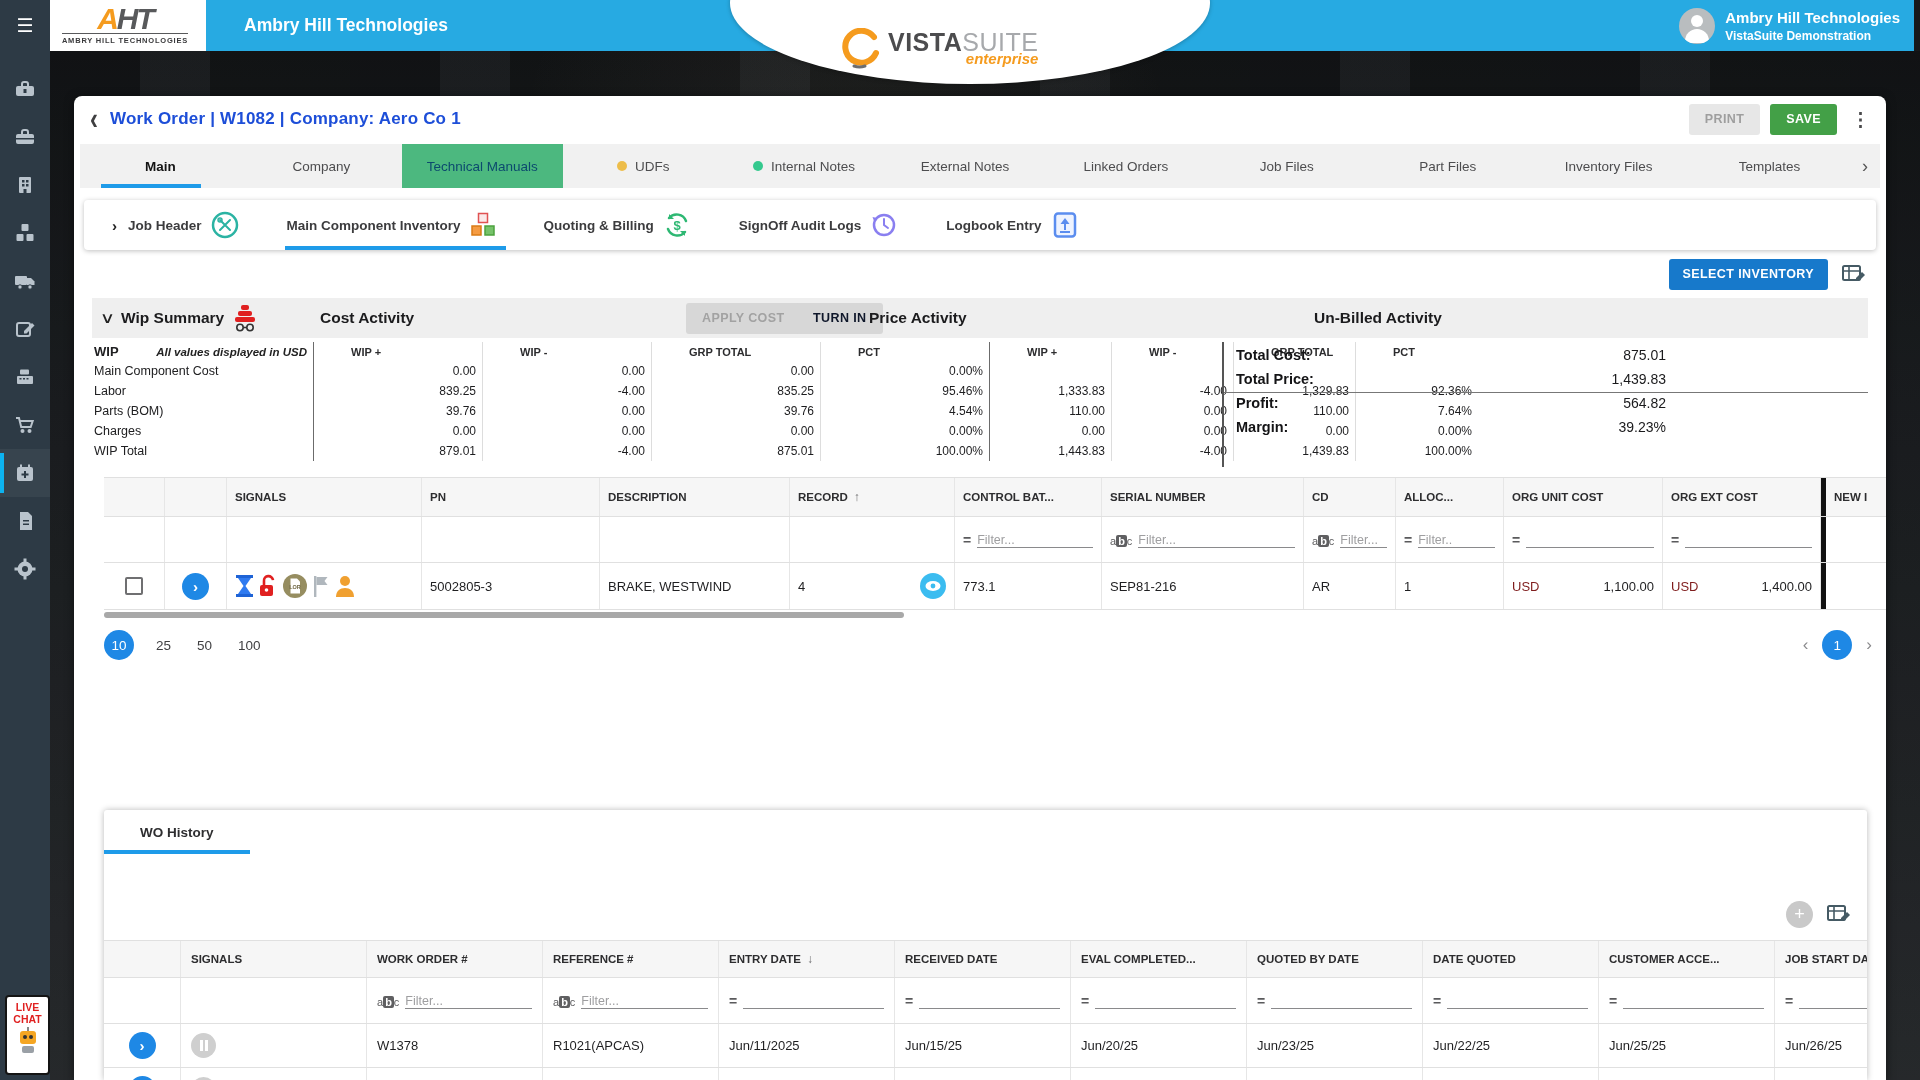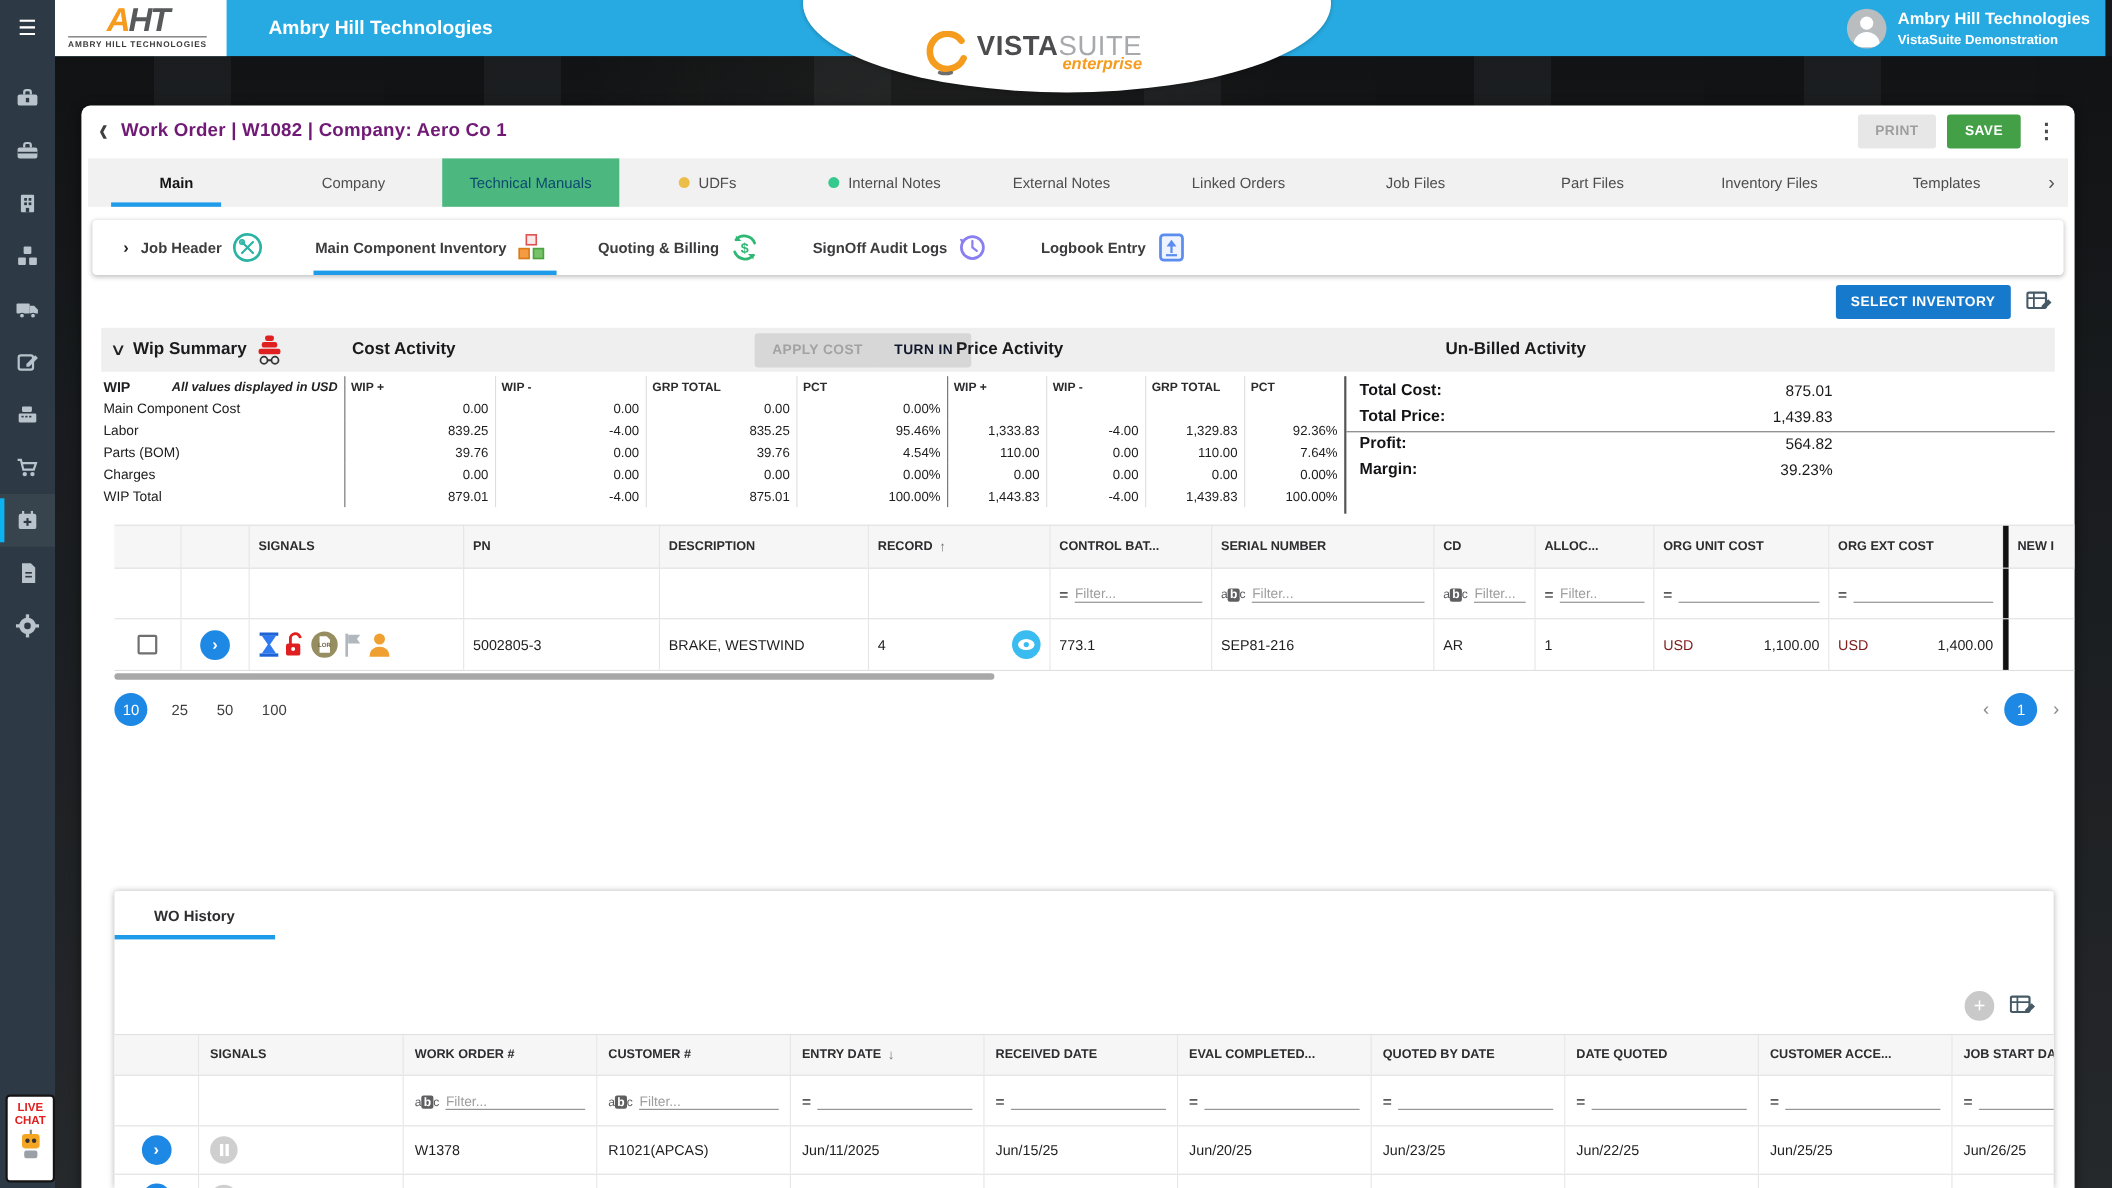--- a/index.html
+++ b/index.html
@@ -41,21 +41,21 @@
       linear-gradient(180deg,#141618 0%,#1d2023 30%,#26292c 70%,#2e3134 100%); }
   .backdrop::before { content:""; position:absolute; inset:0; background:
       repeating-linear-gradient(90deg, rgba(0,0,0,.35) 0 90px, rgba(90,95,100,.18) 90px 160px, rgba(0,0,0,.3) 160px 300px); opacity:.5; }
   .backdrop::after { content:""; position:absolute; left:20%; top:0; width:45%; height:100%; background:radial-gradient(ellipse at 50% 30%, rgba(160,150,120,.12), transparent 60%); }
 
   
   .card { position:absolute; left:74px; top:96px; width:1812px; bottom:0; background:#fff; border-radius:8px 8px 0 0; box-shadow:0 2px 10px rgba(0,0,0,.5); z-index:25; overflow:hidden; }
 
   .titlebar { height:46px; display:flex; align-items:center; padding:0 16px; }
   .back-chev { font-size:24px; color:#3f3f41; line-height:1; margin-right:12px; cursor:pointer; font-weight:bold; transform:scaleY(1.3); }
-  .wo-title { font-size:17px; font-weight:bold; color:#701a75; letter-spacing:.2px; }
+  .wo-title { font-size:17px; font-weight:bold; color:#1d4ed8; letter-spacing:.2px; }
   .titlebar .spacer { flex:1; }
   .btn { height:31px; padding:0 16px; border:none; border-radius:3px; font-family:inherit; font-size:12.5px; font-weight:bold; letter-spacing:.4px; cursor:pointer; }
   .btn-print { background:#e7e7e7; color:#9e9e9e; }
   .btn-save { background:#43a047; color:#fff; margin-left:10px; }
   .dots { font-size:19px; color:#4a4a4c; margin-left:14px; cursor:pointer; font-weight:bold; }
 
   
   .tabs { margin:2px 6px 0; height:44px; background:#f1f1f1; display:flex; align-items:stretch; }
   .tab { flex:1; display:flex; align-items:center; justify-content:center; font-size:13.5px; color:#4d4d4f; cursor:pointer; position:relative; gap:8px; }
   .tab.active { color:#141414; font-weight:bold; }
@@ -82,21 +82,21 @@
   .wip-chev { font-size:15px; color:#222; transform:scaleX(1.4); }
   .wip-sum-label { font-size:15.5px; font-weight:bold; color:#1b1b1d; }
   .wip-cost-label { position:absolute; left:228px; font-size:15.5px; font-weight:bold; color:#1b1b1d; }
   .btn-apply { position:absolute; left:594px; background:#d7d7d7; color:#a2a2a2; }
   .btn-turnin { position:absolute; left:705px; background:#d7d7d7; color:#0f172a; }
   .wip-price-label { position:absolute; left:777px; font-size:15.5px; font-weight:bold; color:#1b1b1d; }
   .wip-unb-label { position:absolute; left:1222px; font-size:15.5px; font-weight:bold; color:#1b1b1d;text-align:right; }
 
   
   .wip-grid { margin:4px 18px 0; position:relative; padding-bottom:6px; }
-  .wip-row { display:flex; height:20px; align-items:flex-start; }
+  .wip-row { display:flex; height:20px; align-items:flex-start;gap:32px; }
   .wip-row.hdr { height:19px; }
   .wl { width:222px; font-size:12.5px; color:#202022; padding-left:2px; display:flex; align-items:center; border-right:1px solid #6b6b6b; align-self:stretch; }
   .wl .usd-note { margin-left:auto; font-style:italic; font-size:11.5px; font-weight:bold; color:#222; padding-right:6px; }
   .wl .wip-b { font-weight:bold; font-size:13px; }
   .wc { width:137px; align-self:stretch; display:flex; align-items:center; }
   .wp { width:90px; align-self:stretch; display:flex; align-items:center; }
   .wc.n,.wp.n { justify-content:flex-end; font-size:12px; color:#1d1d1f; padding-right:6px; }
   .wc.h,.wp.h { justify-content:flex-start; font-size:11px; font-weight:bold; color:#2c2c2e; padding-left:5px; }
   .hdr-pos { color:#1faa53; } .hdr-neg { color:#e53935; }
   .bl { border-right:1px solid #ddd; } .bd { border-right:1px solid #6b6b6b; }
@@ -657,21 +657,21 @@
             <rect x="1" y="3" width="17" height="14" rx="1.5" fill="none" stroke="#455a64" stroke-width="2"></rect>
             <path d="M1 8h17M7 3v14" stroke="#455a64" stroke-width="1.6"></path>
             <path d="M14 15l6-6 3 3-6 6h-3z" fill="#455a64"></path>
           </svg>
       </button>
     </div>
     <div class="htr head">
       <div class="htc h-exp"></div>
       <div class="htc h-sig">SIGNALS</div>
       <div class="htc h-col">WORK ORDER #</div>
-      <div class="htc h-col">CUSTOMER #</div>
+      <div class="htc h-col">REFERENCE #</div>
       <div class="htc h-col">
           <span>ENTRY DATE</span>
           <span class="sort-arrow">↓</span>
         </div>
       <div class="htc h-col">RECEIVED DATE</div>
       <div class="htc h-col">EVAL COMPLETED...</div>
       <div class="htc h-col">QUOTED BY DATE</div>
       <div class="htc h-col">DATE QUOTED</div>
       <div class="htc h-col">CUSTOMER ACCE...</div>
       <div class="htc h-col">JOB START DAT</div>

